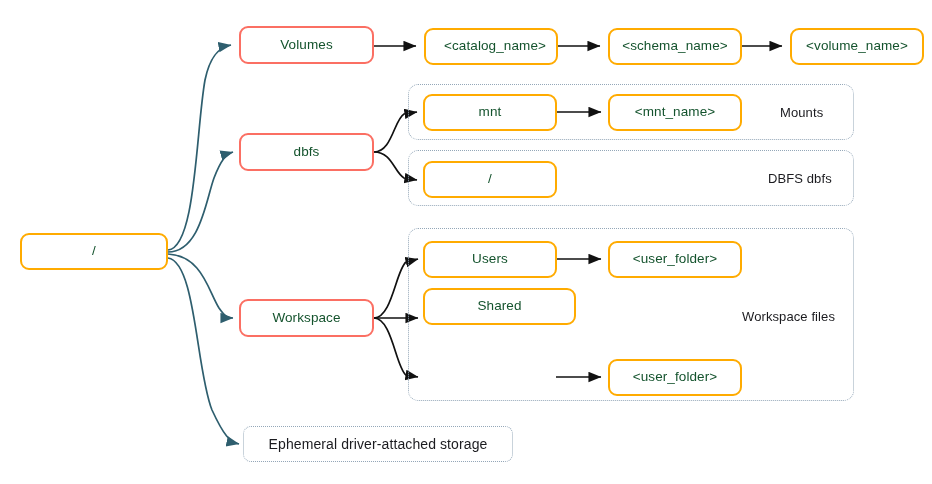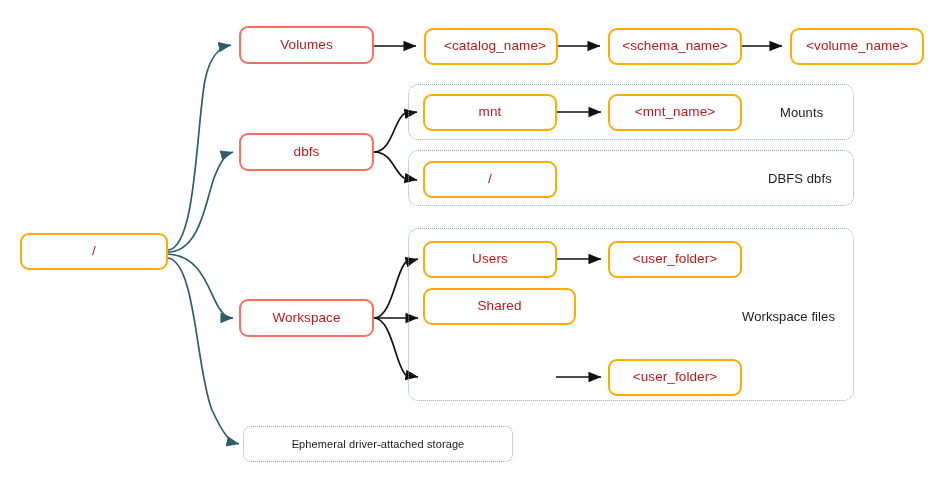--- a/index.html
+++ b/index.html
@@ -27,21 +27,21 @@
     pointer-events: none;
   }
   .node {
     position: absolute;
     box-sizing: border-box;
     display: flex;
     align-items: center;
     justify-content: center;
     border-radius: 9px;
     background: #ffffff;
-    color: #b91c1c;
+    color: #14532d;
     font-size: 13.5px;
     line-height: 1.2;
     letter-spacing: 0.1px;
     text-align: center;
     white-space: nowrap;
     z-index: 3;
   }
   .node.orange {
     border: 2.4px solid #ffab00;
   }
@@ -65,21 +65,21 @@
     z-index: 2;
   }
   .plain-box {
     position: absolute;
     box-sizing: border-box;
     border: 1.5px dotted #94a7b8;
     border-radius: 8px;
     display: flex;
     align-items: center;
     justify-content: center;
-    font-size: 11px;
+    font-size: 14px;
     color: #1b1b1f;
     letter-spacing: 0.1px;
     white-space: nowrap;
     background: transparent;
     z-index: 3;
   }
 </style>
 </head>
 <body>
 

